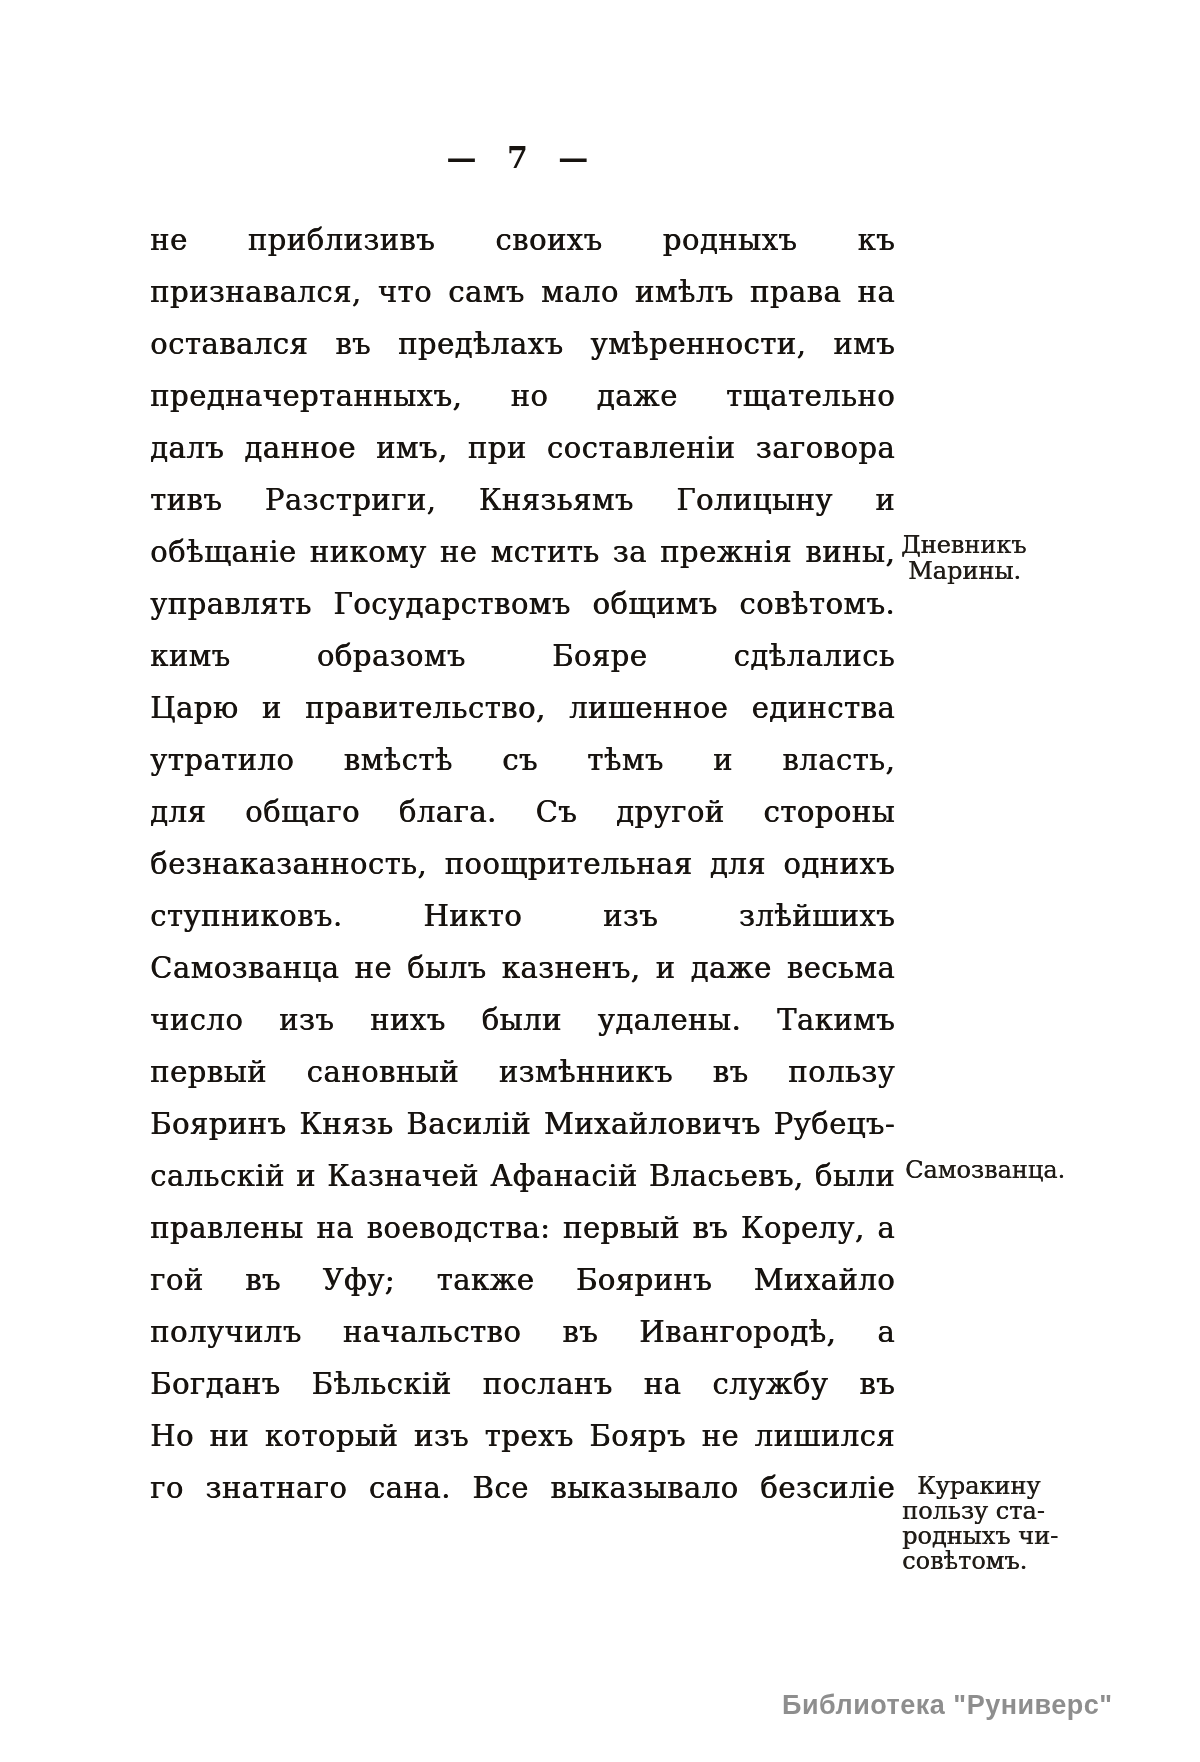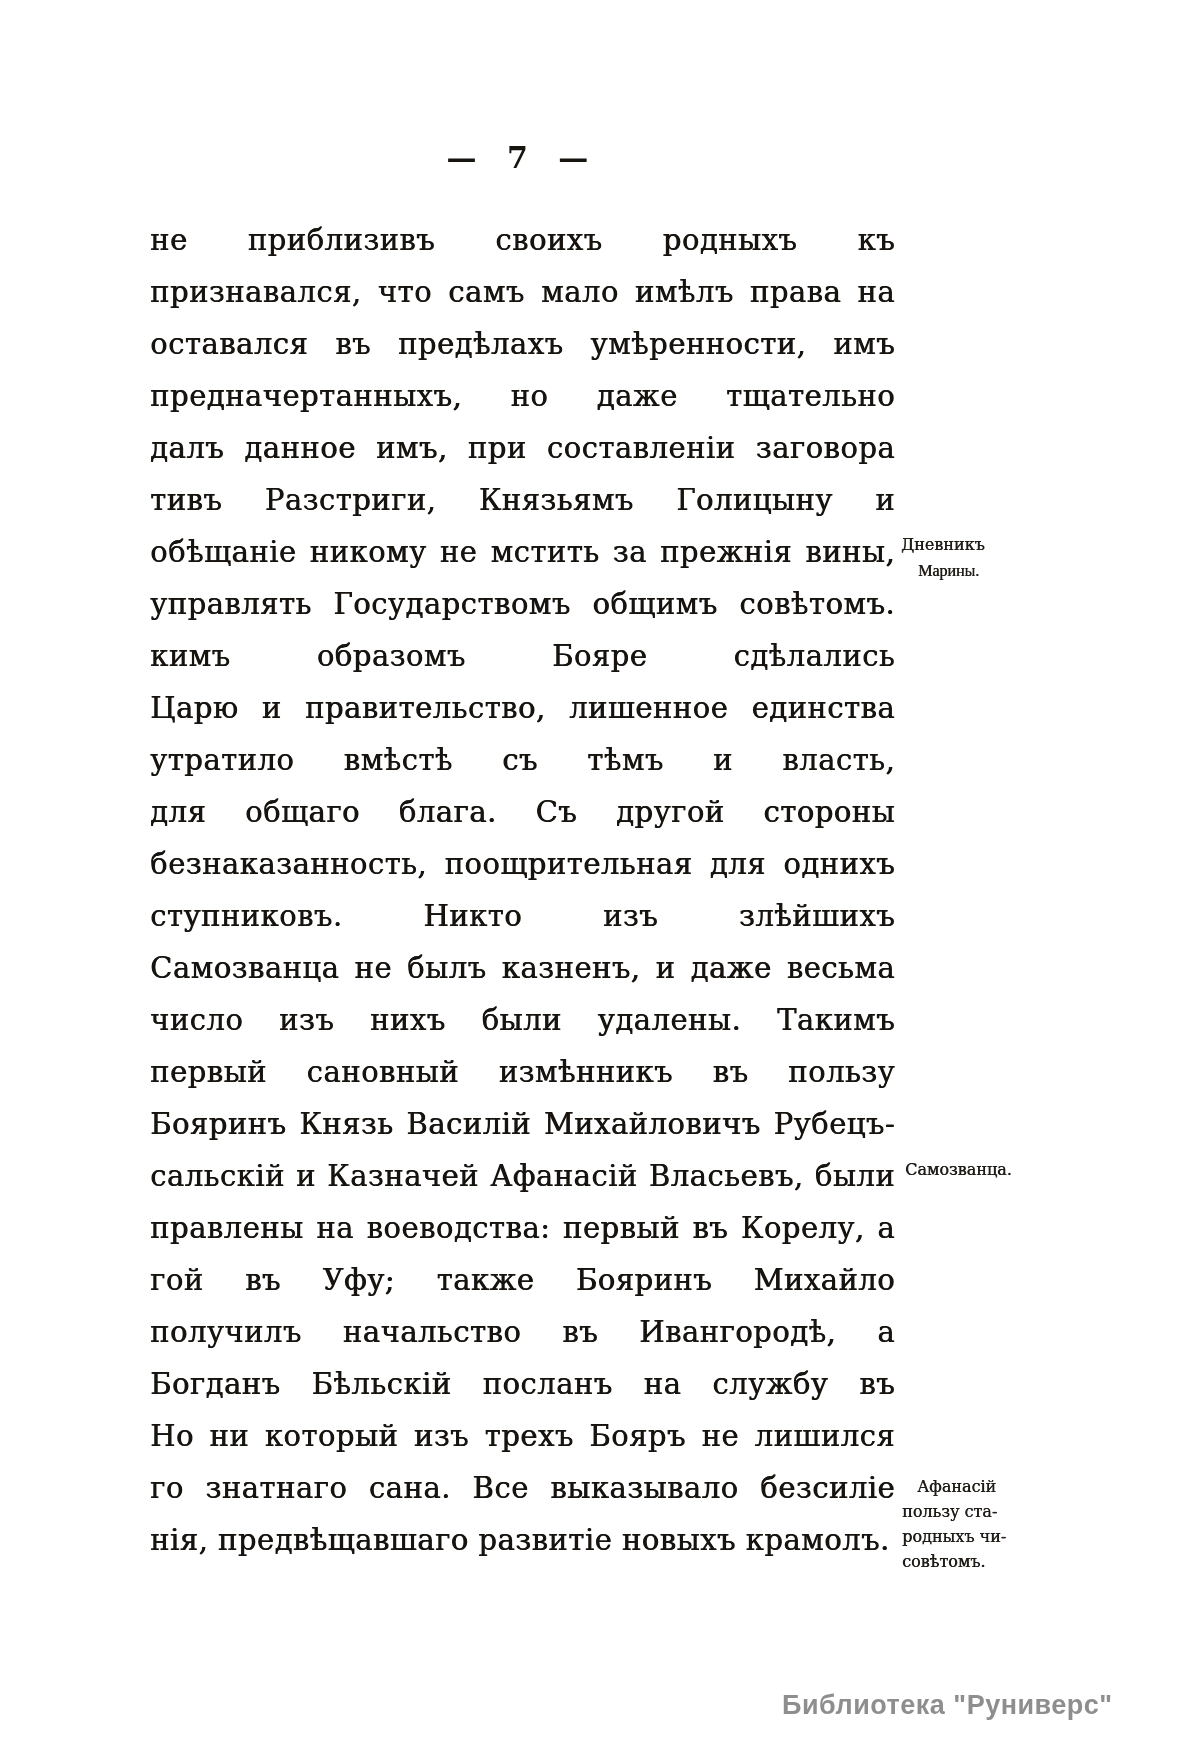--- a/index.html
+++ b/index.html
@@ -37,28 +37,28 @@
     line-height: 52px;
     overflow: hidden;
     text-align: justify;
     text-align-last: justify;
     white-space: normal;
   }
   .line.indent { text-indent: 55px; }
   .line.para-end { text-align-last: left; }
   .sidenote {
     position: absolute;
-    font-size: 16px;
+    font-size: 24px;
     line-height: 26px;
     color: #201c17;
     text-shadow: 0.4px 0 0 #201c17;
     white-space: nowrap;
   }
   .sidenote-1 { left: 901px; top: 532px; }
-  .sidenote-1 .sn-line:nth-child(2) { margin-left: 17px; font-family: Liberation Serif, serif; }
+  .sidenote-1 .sn-line:nth-child(2) { margin-left: 7px; }
   .sidenote-2 { left: 905px; top: 1157px; }
   .sidenote-3 { left: 902px; top: 1474px; line-height: 25px; }
   .sidenote-3 .sn-line:nth-child(1) { margin-left: 15px; }
   .watermark {
     position: absolute;
     left: 782px;
     top: 1690px;
     font-family: "Liberation Sans", sans-serif;
     font-size: 27px;
     font-weight: bold;
@@ -92,34 +92,33 @@
     <div class="line">число изъ нихъ были удалены. Такимъ образомъ</div>
     <div class="line">первый сановный измѣнникъ въ пользу Отрепьева,</div>
     <div class="line">Бояринъ Князь Василій Михайловичъ Рубецъ-Мо-</div>
     <div class="line">сальскій и Казначей Афанасій Власьевъ, были от-</div>
     <div class="line">правлены на воеводства: первый въ Корелу, а дру-</div>
     <div class="line">гой въ Уфу; также Бояринъ Михайло Салтыковъ</div>
     <div class="line">получилъ начальство въ Ивангородѣ, а Бояринъ</div>
     <div class="line">Богданъ Бѣльскій посланъ на службу въ Казань.</div>
     <div class="line">Но ни который изъ трехъ Бояръ не лишился се-</div>
     <div class="line">го знатнаго сана. Все выказывало безсиліе правле-</div>
-    <div class="line para-end">нія, предвѣщавшаго развитіе новыхъ крамолъ.</div>
   </div>
 
   <div class="sidenote sidenote-1">
     <div class="sn-line">Дневникъ</div>
     <div class="sn-line">Марины.</div>
   </div>
 
   <div class="sidenote sidenote-2">
     <div class="sn-line">Самозванца.</div>
   </div>
 
   <div class="sidenote sidenote-3">
-    <div class="sn-line">Афанасій</div>
+    <div class="sn-line">Куракину</div>
     <div class="sn-line">пользу ста-</div>
     <div class="sn-line">родныхъ чи-</div>
     <div class="sn-line">совѣтомъ.</div>
   </div>
 
   <div class="watermark">Библиотека "Руниверс"</div>
 
 </div>
 
 </body></html>

